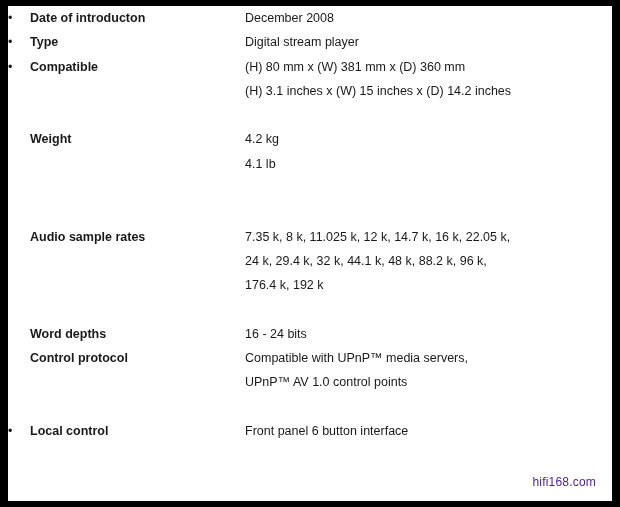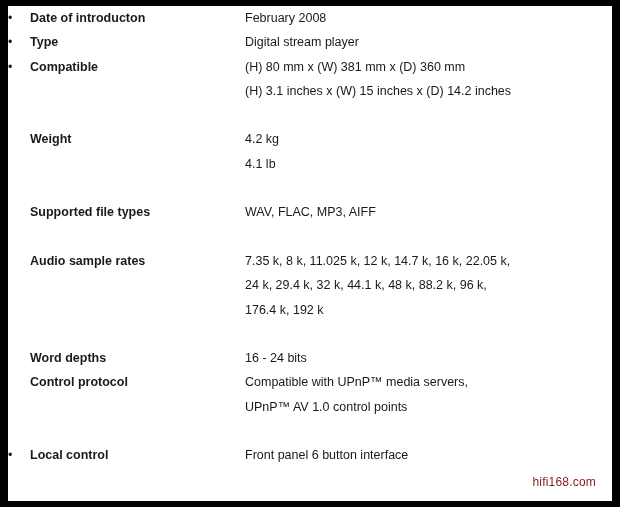--- a/index.html
+++ b/index.html
@@ -59,36 +59,36 @@
   .spacer-row td {
     height: 11px;
     line-height: 11px;
     font-size: 1px;
   }
   .watermark {
     position: absolute;
     right: 16px;
     bottom: 12px;
     font-size: 12px;
-    color: #7f1d1d;
+    color: #4c1d95;
     font-family: "Liberation Sans", sans-serif;
     letter-spacing: 0.2px;
     text-align: right;
   }
 </style>
 </head>
 <body>
 
 <div class="page">
   <table class="spec-table">
     <tbody>
         <tr>
           <td class="c-bullet"><span class="bullet-dot">•</span></td>
           <td class="c-label">Date of introducton</td>
-          <td class="c-value">February 2008</td>
+          <td class="c-value">December 2008</td>
         </tr>
         <tr>
           <td class="c-bullet"><span class="bullet-dot">•</span></td>
           <td class="c-label">Type</td>
           <td class="c-value">Digital stream player</td>
         </tr>
         <tr>
           <td class="c-bullet"><span class="bullet-dot">•</span></td>
           <td class="c-label">Compatible</td>
           <td class="c-value">(H) 80 mm x (W) 381 mm x (D) 360 mm</td>
@@ -106,25 +106,20 @@
           <td class="c-label">Weight</td>
           <td class="c-value">4.2 kg</td>
         </tr>
         <tr>
           <td class="c-bullet"></td>
           <td class="c-label"></td>
           <td class="c-value">4.1 lb</td>
         </tr>
         <tr class="spacer-row">
           <td colspan="3"></td>
-        </tr>
-        <tr>
-          <td class="c-bullet"></td>
-          <td class="c-label">Supported file types</td>
-          <td class="c-value">WAV, FLAC, MP3, AIFF</td>
         </tr>
         <tr class="spacer-row">
           <td colspan="3"></td>
         </tr>
         <tr>
           <td class="c-bullet"></td>
           <td class="c-label">Audio sample rates</td>
           <td class="c-value">7.35 k, 8 k, 11.025 k, 12 k, 14.7 k, 16 k, 22.05 k,</td>
         </tr>
         <tr>

